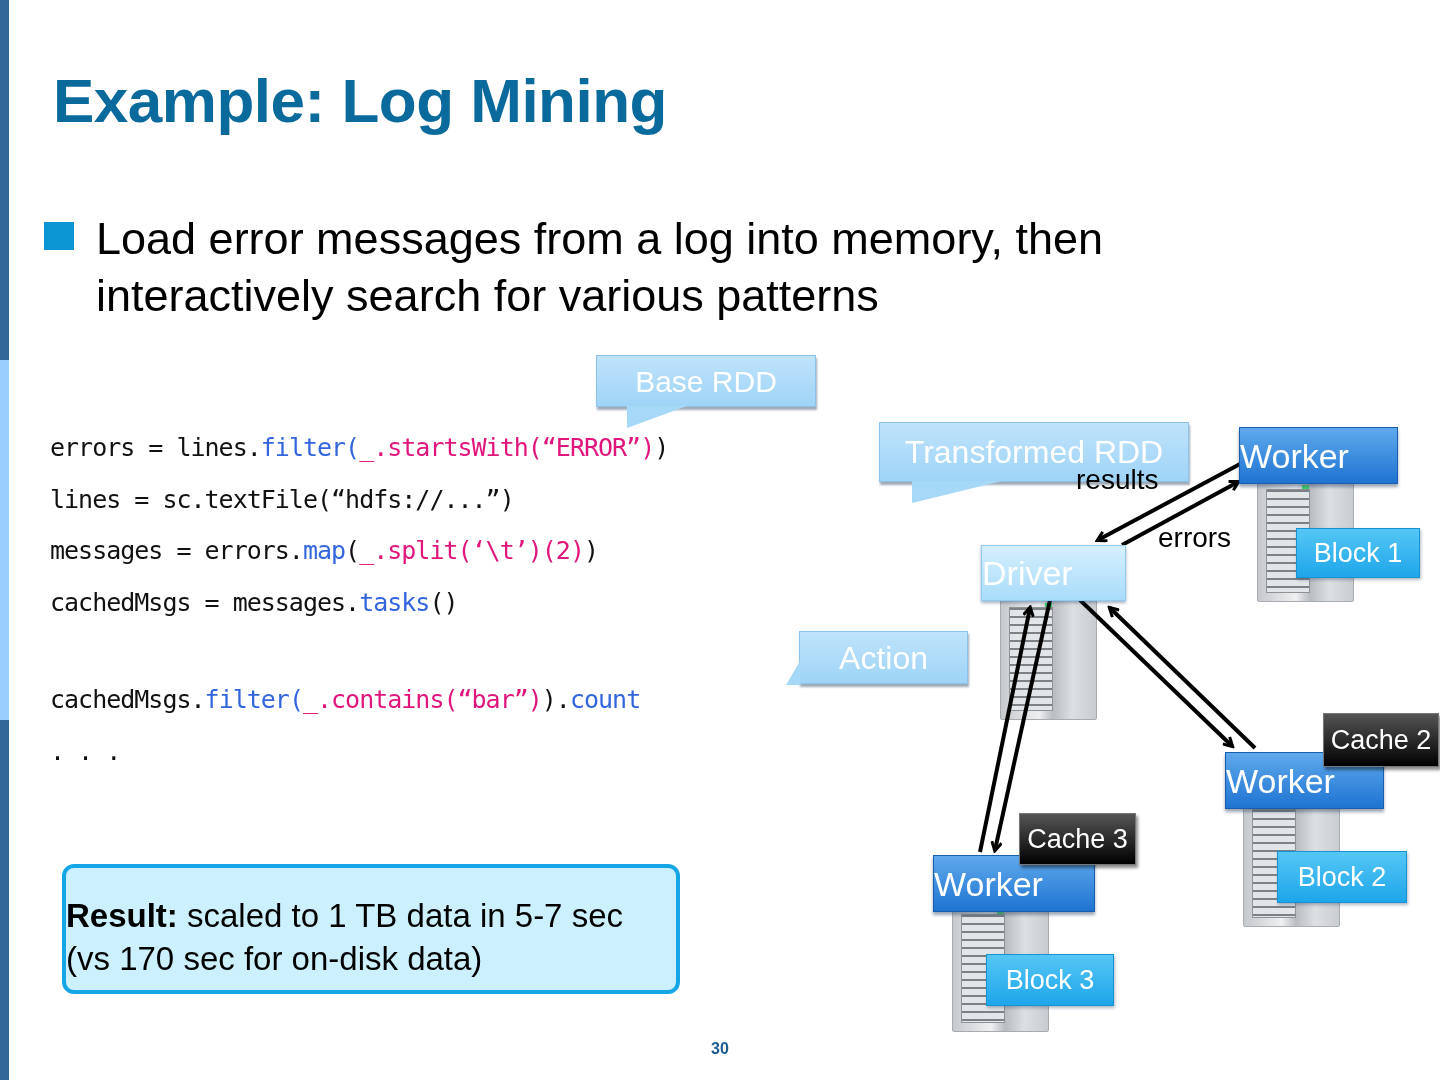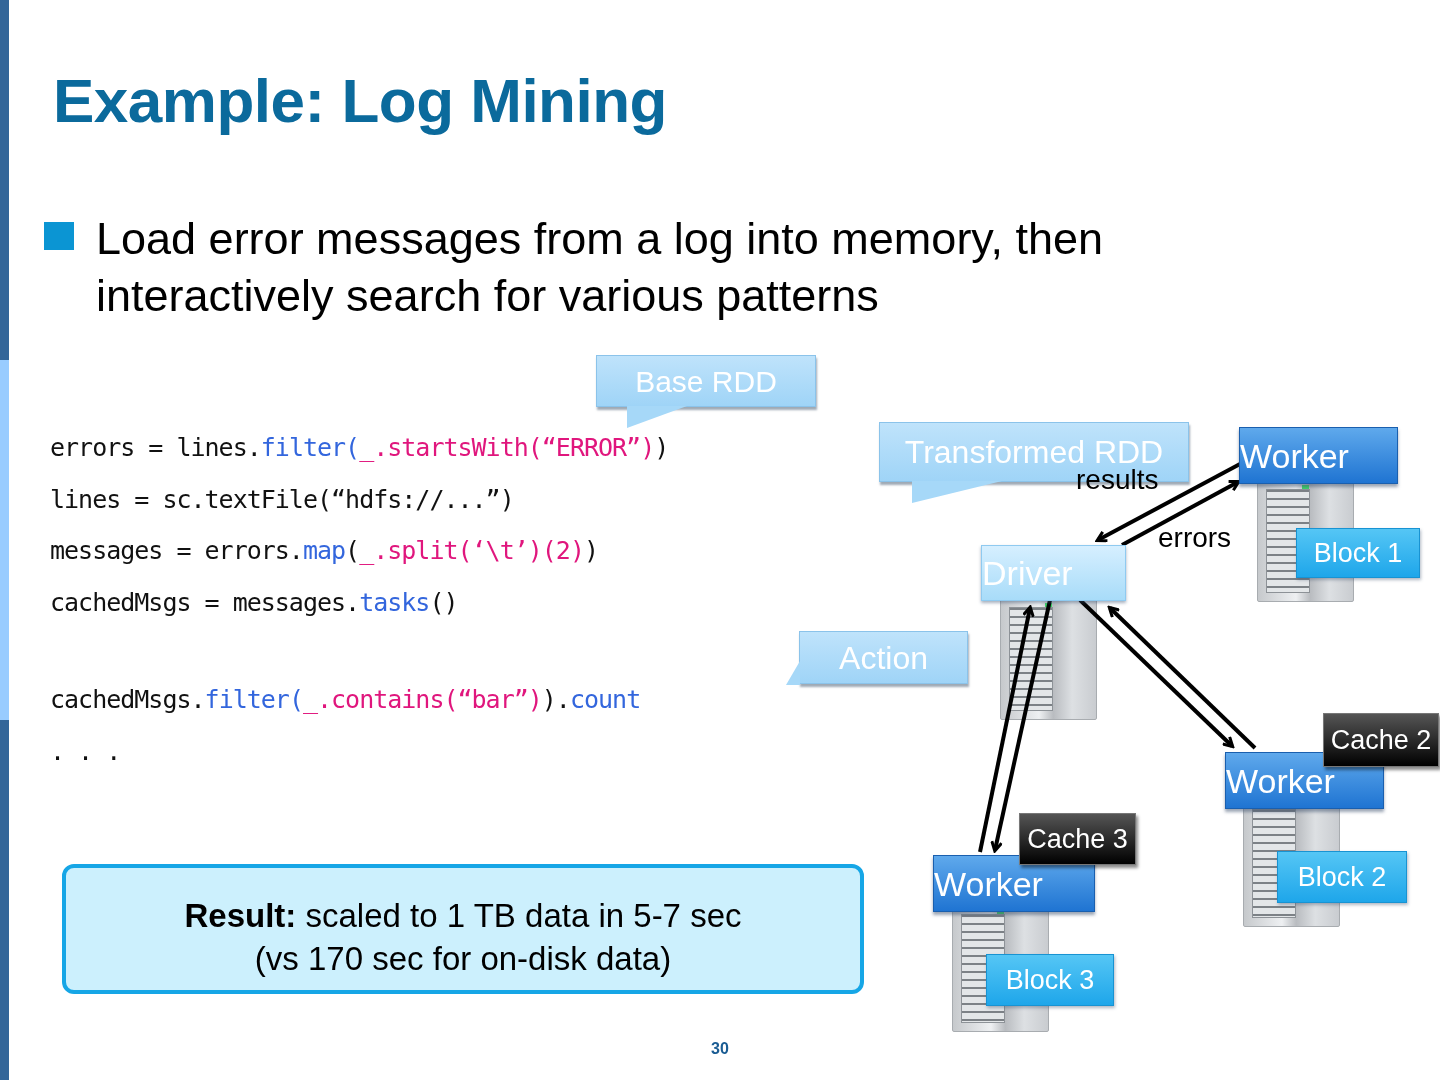--- a/index.html
+++ b/index.html
@@ -94,23 +94,23 @@
   .cache {
     position: absolute; color: #fff; text-align: center;
     background: linear-gradient(#555, #000);
     border: 1px solid #777;
     font-size: 27px;
     box-shadow: 2px 3px 3px rgba(0,0,0,0.45);
   }
   .label-black { position: absolute; font-size: 28px; color: #000; }
 
   .result-box {
-    position: absolute; left: 62px; top: 864px; width: 802px; height: 130px;
+    position: absolute; left: 62px; top: 864px; width: 618px; height: 130px;
     background: #ccf0fd; border: 4px solid #16a6e6; border-radius: 12px;
-    text-align: center; font-size: 33px; line-height: 43px; color: #000;
+    font-size: 33px; line-height: 43px; color: #000;
     box-sizing: border-box; padding-top: 26px;
   }
   .result-box b { font-weight: bold; }
   .page-num {
     position: absolute; left: 700px; top: 1040px; width: 40px; text-align: center;
     font-size: 16px; font-weight: bold; color: #1a5c93;
   }
   svg.arrows { position: absolute; left: 0; top: 0; }
 </style>
 </head>

